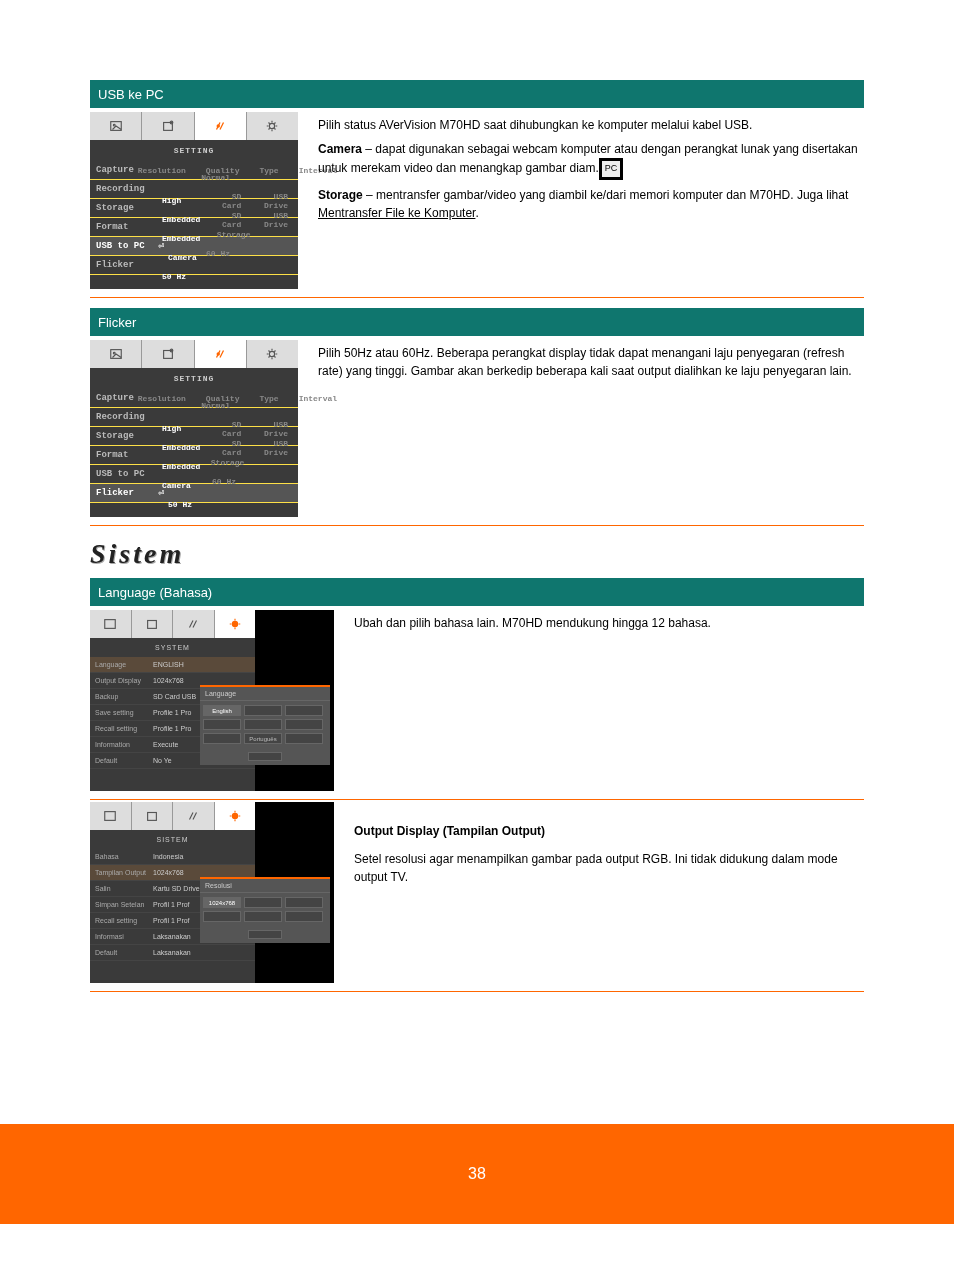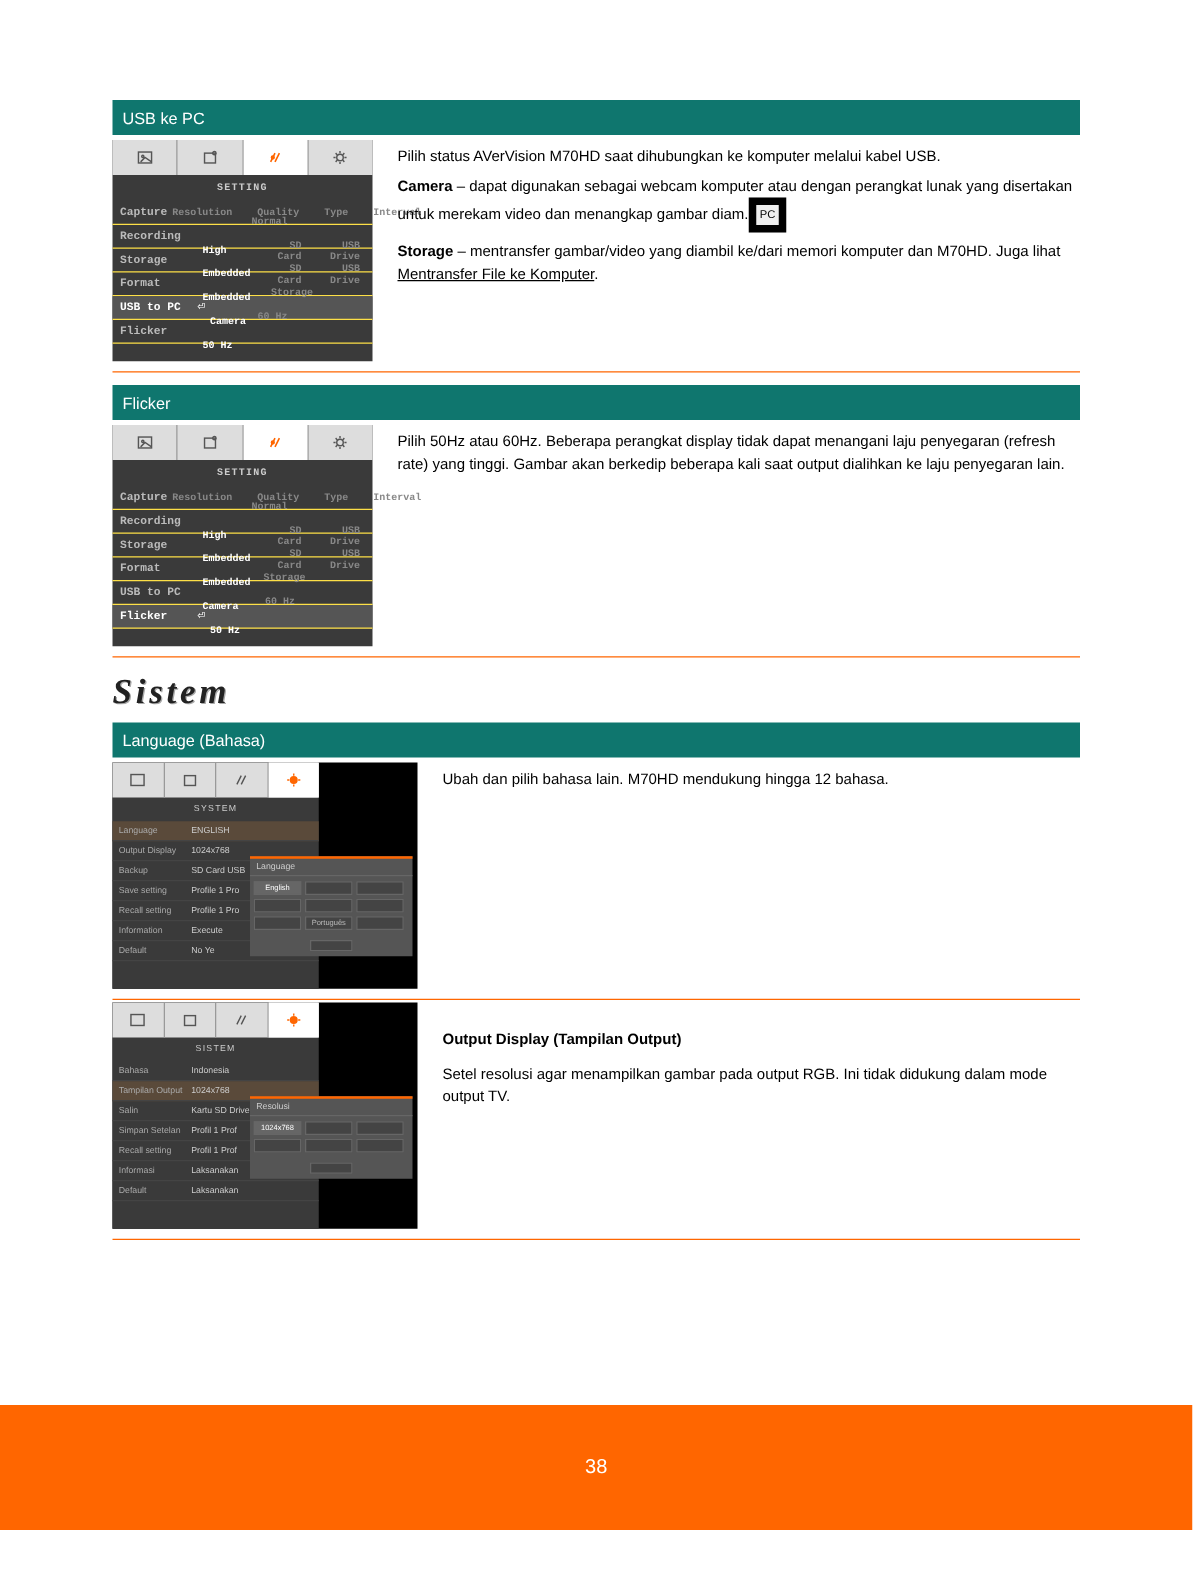--- a/index.html
+++ b/index.html
@@ -6,21 +6,21 @@
   body { font-family: Arial, sans-serif; background: #fff; width: 954px; }
   .page { padding: 80px 90px 40px 90px; }
   .orange-bar { background: #0f766e; height: 28px; margin-bottom: 4px; display: flex; align-items: center; padding-left: 8px; color: #fff; font-size: 13px; }
   .row { display: flex; gap: 20px; margin-bottom: 8px; }
   .text-col { flex: 1; font-size: 12px; line-height: 1.5; padding-top: 4px; display: flex; flex-direction: column; gap: 6px; }
   .text-col p { margin: 0; }
   .hr { border: none; border-top: 1px solid #ff6600; margin: 6px 0 10px 0; }
   .hr2 { border: none; border-top: 1px solid #ff6600; margin: 2px 0; }
   .section-title { font-family: Georgia, 'Times New Roman', serif; font-style: italic; font-weight: bold; font-size: 28px; letter-spacing: 3px; color: #222; text-shadow: 1px 1px 0 #aaa; margin: 12px 0 8px 0; }
   .footer-bar { background: #ff6600; height: 100px; width: 100%; margin-top: 90px; display:flex; align-items:center; justify-content:center; color:#fff; font-size:16px; }
-  .inline-icon { display: inline-block; border: 6px solid #000000; padding: 1px 3px; font-size: 9px; background: #eee; vertical-align: middle; }
+  .inline-icon { display: inline-block; border: 3px solid #000000; padding: 1px 3px; font-size: 9px; background: #eee; vertical-align: middle; }
 
   
   .shot { width: 208px; background: #3a3a3a; color: #aaa; font-size: 9px; font-family: 'Courier New', monospace; font-weight: bold; }
   .tabs { display: flex; background: #ddd; }
   .tab { flex: 1; height: 28px; display:flex; align-items:center; justify-content:center; border-right:1px solid #999; }
   .tab:last-child { border-right:none; }
   .tab svg { width:14px; height:14px; }
   .tab.sel { background: #fff; }
   .tab.sel svg { stroke:#ff6600; fill:#ff6600; }
   .shot-title { text-align:center; padding: 6px 0; font-size:8px; letter-spacing:1px; color:#ccc; }

